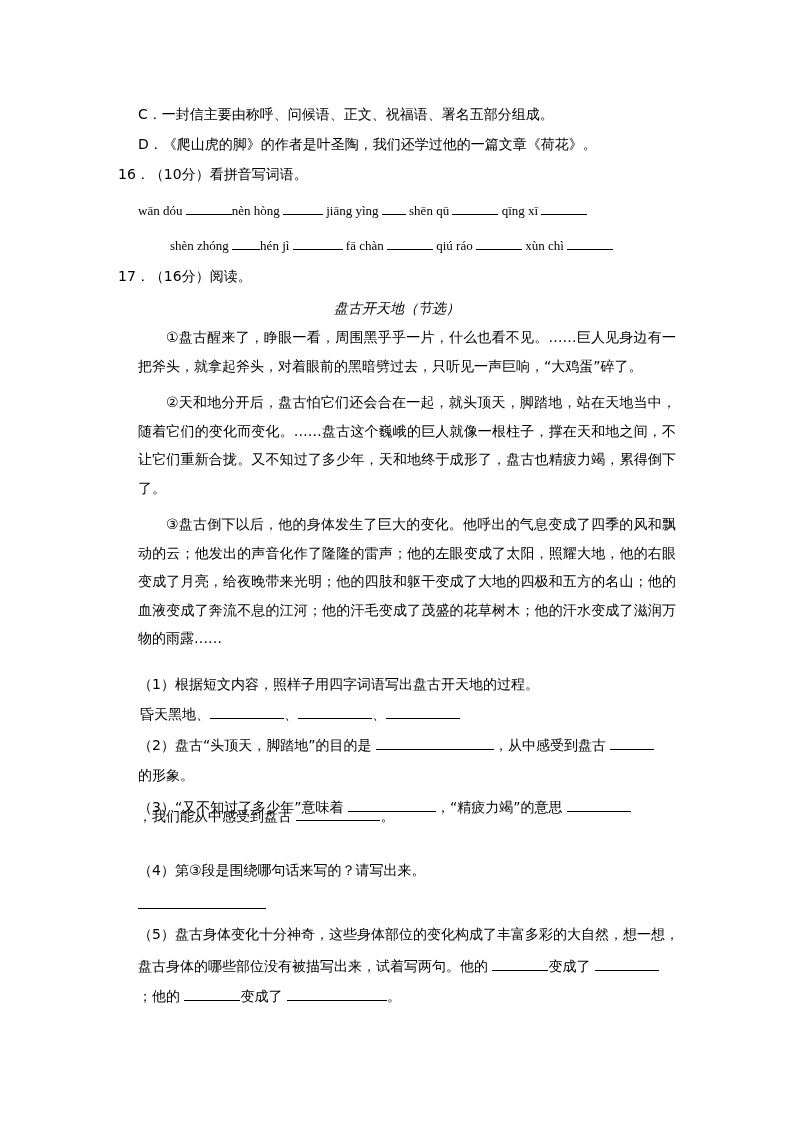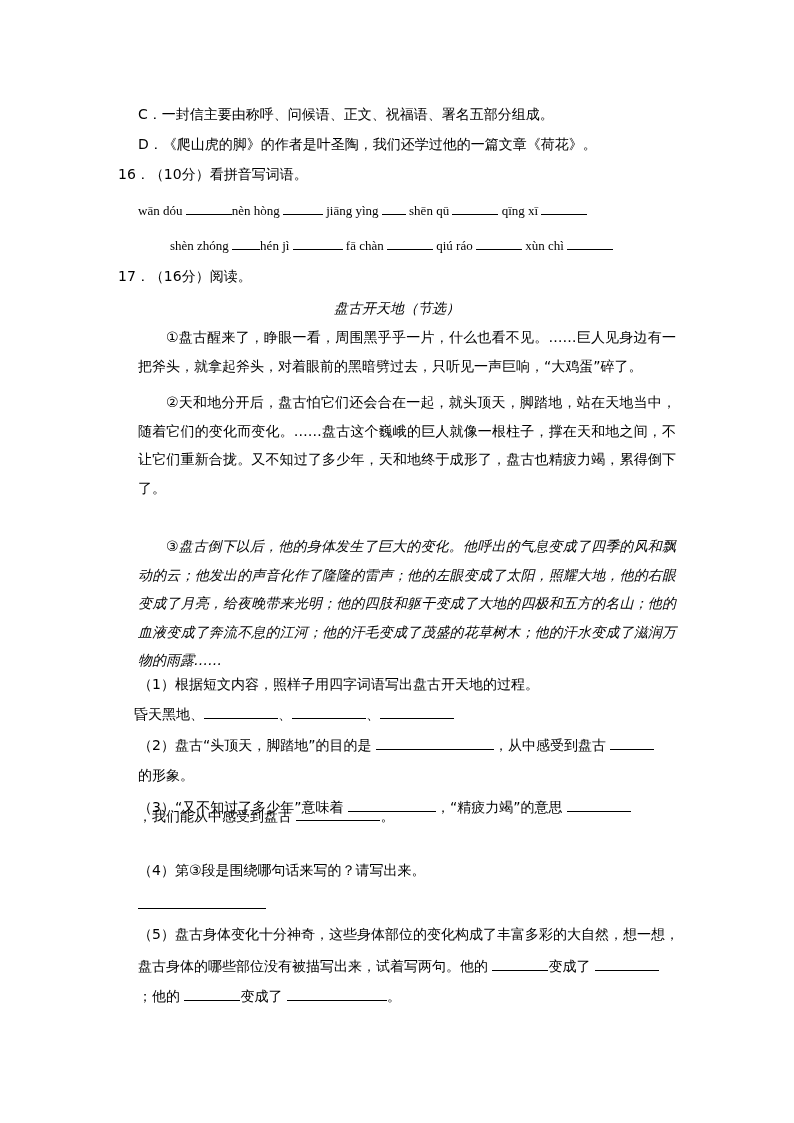--- a/index.html
+++ b/index.html
@@ -25,24 +25,24 @@
 </div>
 <div class="line py" style="left:138px;top:235px;margin-left:32px;">
   <span>shèn zhóng</span> <span class="u" style="width:28px"></span><span>hén jì</span> <span class="u" style="width:50px"></span> <span>fā chàn</span> <span class="u" style="width:46px"></span> <span>qiú ráo</span> <span class="u" style="width:46px"></span> <span>xùn chì</span> <span class="u" style="width:46px"></span>
 </div>
 
 <div class="line" style="left:118px;top:266px;">17．（16分）阅读。</div>
 <div class="line" style="left:0;width:794px;text-align:center;top:298px;font-style:italic;">盘古开天地（节选）</div>
 
 <div class="para" style="top:323px;">①盘古醒来了，睁眼一看，周围黑乎乎一片，什么也看不见。……巨人见身边有一把斧头，就拿起斧头，对着眼前的黑暗劈过去，只听见一声巨响，“大鸡蛋”碎了。</div>
 <div class="para" style="top:388px;">②天和地分开后，盘古怕它们还会合在一起，就头顶天，脚踏地，站在天地当中，随着它们的变化而变化。……盘古这个巍峨的巨人就像一根柱子，撑在天和地之间，不让它们重新合拢。又不知过了多少年，天和地终于成形了，盘古也精疲力竭，累得倒下了。</div>
-<div class="para" style="top:532px;font-style:italic;">③盘古倒下以后，他的身体发生了巨大的变化。他呼出的气息变成了四季的风和飘动的云；他发出的声音化作了隆隆的雷声；他的左眼变成了太阳，照耀大地，他的右眼变成了月亮，给夜晚带来光明；他的四肢和躯干变成了大地的四极和五方的名山；他的血液变成了奔流不息的江河；他的汗毛变成了茂盛的花草树木；他的汗水变成了滋润万物的雨露……</div>
+<div class="para" style="top:510px;">③盘古倒下以后，他的身体发生了巨大的变化。他呼出的气息变成了四季的风和飘动的云；他发出的声音化作了隆隆的雷声；他的左眼变成了太阳，照耀大地，他的右眼变成了月亮，给夜晚带来光明；他的四肢和躯干变成了大地的四极和五方的名山；他的血液变成了奔流不息的江河；他的汗毛变成了茂盛的花草树木；他的汗水变成了滋润万物的雨露……</div>
 
 <div class="line" style="left:138px;top:674px;">（1）根据短文内容，照样子用四字词语写出盘古开天地的过程。</div>
-<div class="line" style="left:134px;top:704px;">
+<div class="line" style="left:140px;top:704px;">
   <span>昏天黑地、</span><span class="u" style="width:74px"></span><span>、</span><span class="u" style="width:74px"></span><span>、</span><span class="u" style="width:74px"></span>
 </div>
 
 <div class="line" style="left:138px;top:735px;">
   <span>（2）盘古“头顶天，脚踏地”的目的是</span> <span class="u" style="width:118px"></span><span>，从中感受到盘古</span> <span class="u" style="width:44px"></span>
 </div>
 <div class="line" style="left:138px;top:765px;">的形象。</div>
 
 <div class="line" style="left:138px;top:797px;">
   <span>（3）“又不知过了多少年”意味着</span> <span class="u" style="width:88px"></span><span>，“精疲力竭”的意思</span> <span class="u" style="width:64px"></span>

